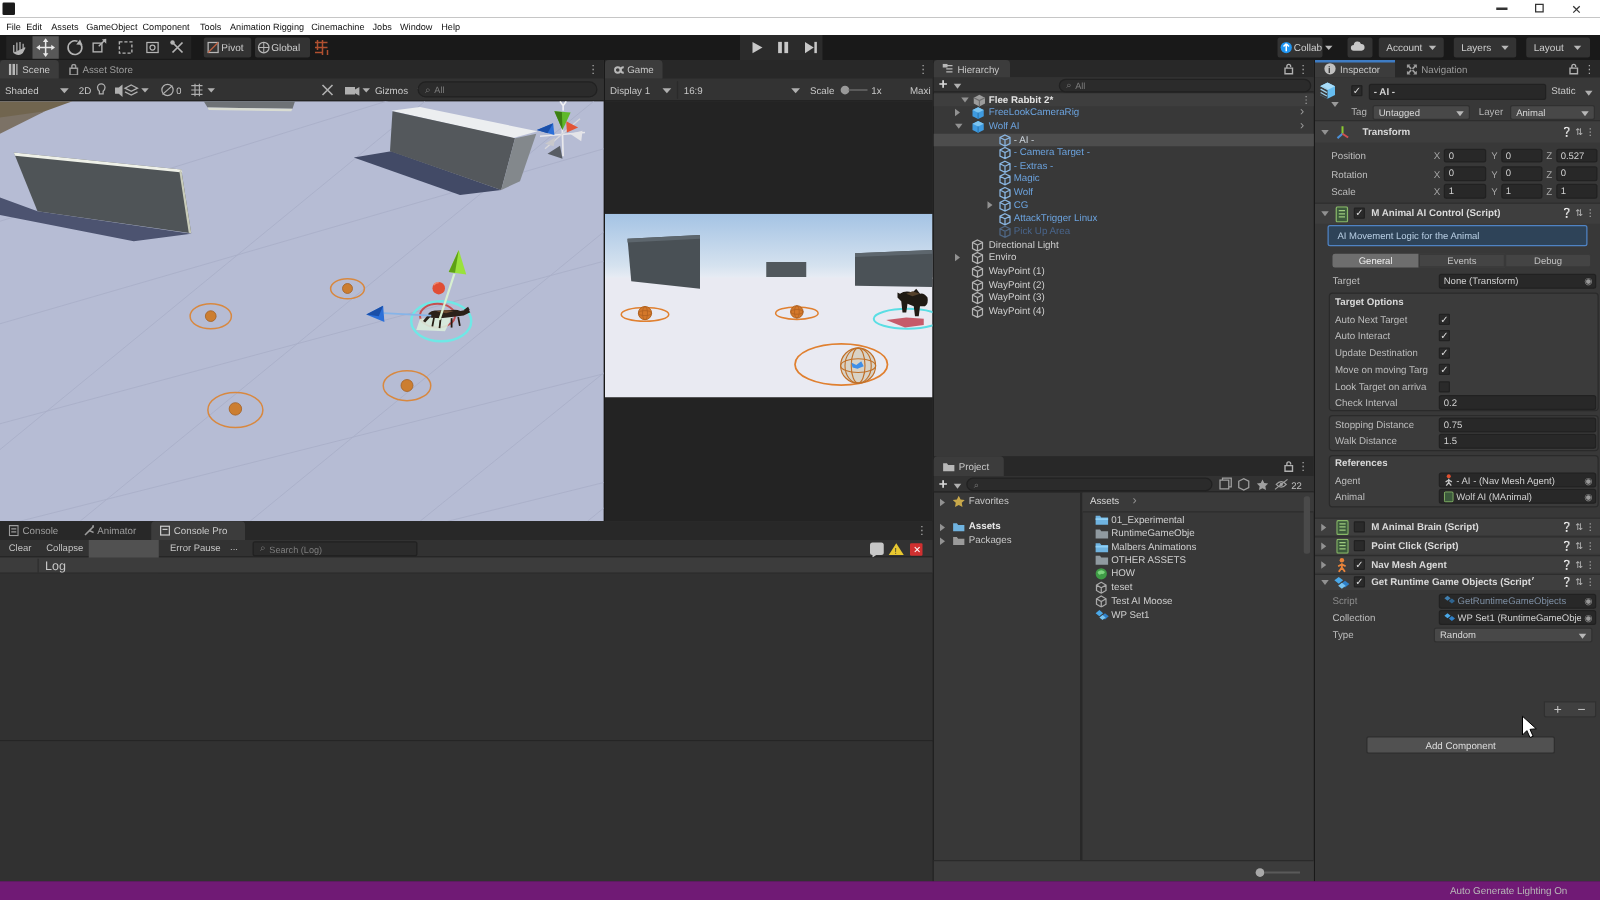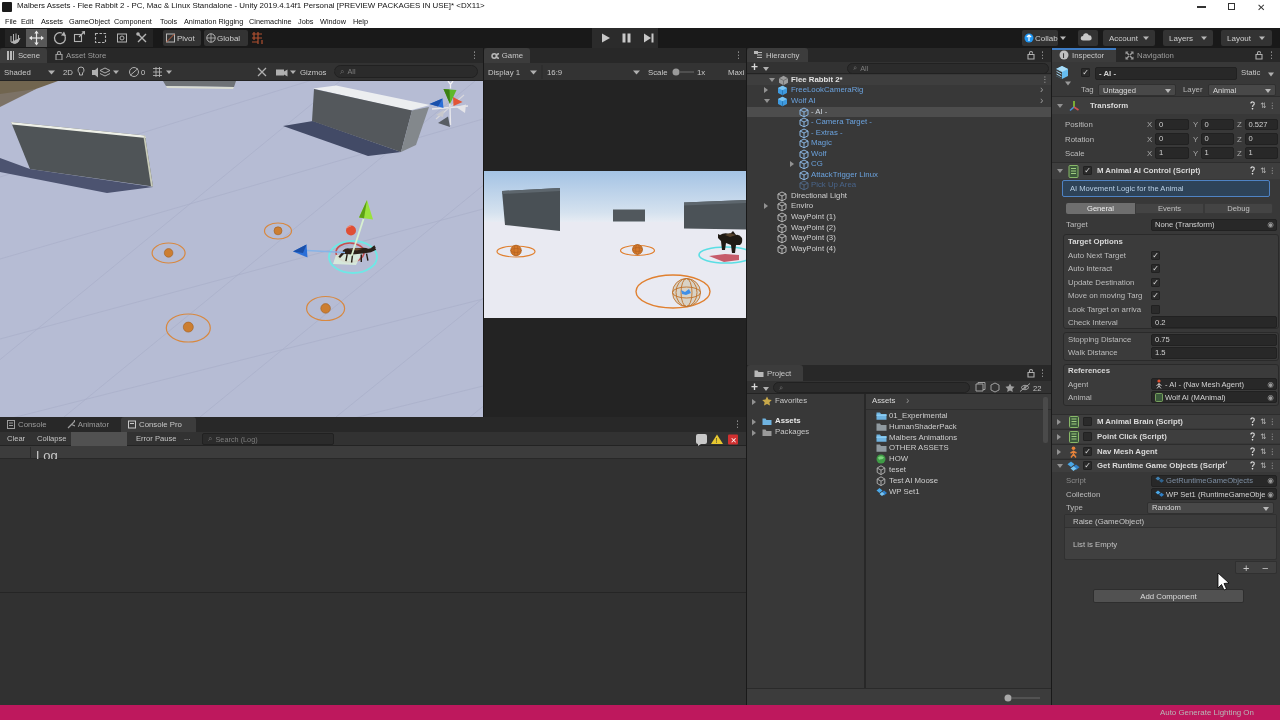--- a/index.html
+++ b/index.html
@@ -27,21 +27,20 @@
 .hicons { position:absolute; right:4px; color:#b8b8b8; font-size:7.5px; }
 .row-lbl { color:#bdbdbd; font-size:7.8px; position:absolute; white-space:nowrap; overflow:hidden; }
 .gbox { position:absolute; border:1px solid #2a2a2a; border-radius:3px; background:#3b3b3b; }
 </style>
 </head>
 <body>
 <div id="root">
 
   <div class="abs" style="left:0;top:0;width:1280px;height:14px;background:#ffffff;">
     <div class="abs" style="left:2px;top:2px;width:10px;height:10px;background:#1b1b1b;border-radius:1px;"></div>
-    <div class="abs" style="left:17px;top:1px;color:#111;font-size:7.9px;white-space:nowrap;">Malbers Assets - Flee Rabbit 2 - PC, Mac &amp; Linux Standalone - Unity 2019.4.14f1 Personal [PREVIEW PACKAGES IN USE]* &lt;DX11&gt;</div>
     <div class="abs" style="left:1197px;top:6px;width:9px;height:1.5px;background:#333;"></div>
     <div class="abs" style="left:1228px;top:3px;width:7px;height:7px;border:1.2px solid #333;"></div>
     <div class="abs" style="left:1257px;top:2px;color:#333;font-size:10px;">✕</div>
   </div>
 
   <div class="abs" style="left:0;top:14px;width:1280px;height:14px;background:#ffffff;color:#111;">
     <span class="abs" style="left:5px;top:3px;font-size:7.3px;">File</span>
     <span class="abs" style="left:21px;top:3px;font-size:7.3px;">Edit</span>
     <span class="abs" style="left:41px;top:3px;font-size:7.3px;">Assets</span>
     <span class="abs" style="left:69px;top:3px;font-size:7.3px;">GameObject</span>
@@ -384,21 +383,21 @@
       <svg width="50" height="14" style="position:absolute;right:2px;top:0;">
         <rect x="2" y="2" width="11" height="10" rx="2" fill="#c8c8c8"></rect>
           <path d="M4 12 l0 2 l3 -2 Z" fill="#c8c8c8"></path>
         <path d="M23 2.5 L29 12 L17 12 Z" fill="#e8c830"></path>
           <text x="21.5" y="11" font-size="7" fill="#333">!</text>
         <rect x="34" y="2.5" width="10" height="10" rx="1" fill="#d03030"></rect>
           <text x="36.5" y="10.5" font-size="7.5" fill="#fff">✕</text>
       </svg>
     </div>
     <div class="abs" style="left:0;top:29px;width:746px;height:13px;background:#3c3c3c;border-bottom:1px solid #282828;">
-      <span class="abs" style="left:36px;top:2px;color:#c8c8c8;font-size:13px;">Log</span>
+      <span class="abs" style="left:36px;top:2px;color:#c8c8c8;font-size:10px;">Log</span>
       <div class="abs" style="left:30px;top:1px;width:1px;height:11px;background:#2c2c2c;"></div>
     </div>
     <div class="abs" style="left:0;top:42px;width:746px;height:133px;background:#313131;"></div>
     <div class="abs" style="left:0;top:175px;width:746px;height:1px;background:#252525;"></div>
     <div class="abs" style="left:0;top:176px;width:746px;height:112px;background:#313131;"></div>
   </div>
 
   <div id="hierarchy-panel" class="panel" style="left:747px;top:48px;width:304px;height:317px;">
     <div class="tabbar" style="left:0;top:0;width:304px;height:14px;">
       <div class="tab" style="left:0;width:61px;height:14px;"><svg width="9" height="8" style="margin-right:3px;">
@@ -603,21 +602,21 @@
             <svg width="11" height="10" style="position:absolute;left:10px;top:0px;">
               <path d="M0.5 1.5 L4 1.5 L5 3 L10.5 3 L10.5 8.8 L0.5 8.8 Z" fill="#6fb3e0"></path>
               <path d="M0.5 4.2 L10.5 4.2" stroke="#8fd0f5" stroke-width="1.4"></path>
             </svg>
             <span class="abs" style="left:23px;top:0px;color:#cfcfcf;white-space:nowrap;">01_Experimental</span>
           </div>
         <div class="abs" style="left:0;top:27.8px;width:185px;height:10.8px;">
             <svg width="11" height="10" style="position:absolute;left:10px;top:0px;">
               <path d="M0.5 1.5 L4 1.5 L5 3 L10.5 3 L10.5 8.8 L0.5 8.8 Z" fill="#909aa0"></path>
             </svg>
-            <span class="abs" style="left:23px;top:0px;color:#cfcfcf;white-space:nowrap;">HumanShaderPack</span>
+            <span class="abs" style="left:23px;top:0px;color:#cfcfcf;white-space:nowrap;">RuntimeGameObje</span>
           </div>
         <div class="abs" style="left:0;top:38.6px;width:185px;height:10.8px;">
             <svg width="11" height="10" style="position:absolute;left:10px;top:0px;">
               <path d="M0.5 1.5 L4 1.5 L5 3 L10.5 3 L10.5 8.8 L0.5 8.8 Z" fill="#6fb3e0"></path>
               <path d="M0.5 4.2 L10.5 4.2" stroke="#8fd0f5" stroke-width="1.4"></path>
             </svg>
             <span class="abs" style="left:23px;top:0px;color:#cfcfcf;white-space:nowrap;">Malbers Animations</span>
           </div>
         <div class="abs" style="left:0;top:49.4px;width:185px;height:10.8px;">
             <svg width="11" height="10" style="position:absolute;left:10px;top:0px;">
@@ -858,32 +857,26 @@
     <div class="fld" style="left:99px;top:440px;width:126px;height:12px;">
         <svg width="10" height="9" style="margin-right:1px;">
           <path d="M3 0.5 L5.5 2.5 L3 4.5 L0.5 2.5 Z" fill="#4aa8e8"></path>
           <path d="M6.5 2.7 L9 4.7 L6.5 6.7 L4 4.7 Z" fill="#2f80c8"></path>
         </svg>
         <span style="white-space:nowrap;overflow:hidden;">WP Set1 (RuntimeGameObje</span>
         <span style="position:absolute;right:2px;top:0.5px;color:#9a9a9a;">◉</span>
       </div>
     <span class="row-lbl" style="left:14px;top:455px;">Type</span>
     <div class="ddown" style="left:95px;top:453.5px;width:127px;height:12px;">Random</div>
-    <div class="abs" style="left:12px;top:466px;width:213px;height:46px;background:#404040;border:1px solid #303030;border-radius:2px;">
-    <div class="abs" style="left:0;top:0;width:211px;height:13px;background:#3b3b3b;border-bottom:1px solid #303030;">
-          <span class="abs" style="left:8px;top:1.5px;color:#c8c8c8;font-size:7.8px;">Raise (GameObject)</span>
-        </div>
-    <span class="abs" style="left:8px;top:25px;color:#c0c0c0;font-size:7.8px;">List is Empty</span>
-    </div>
     <div class="abs" style="left:183px;top:513px;width:42px;height:13px;background:#404040;border:1px solid #303030;border-radius:0 0 2px 2px;">
         <span class="abs" style="left:7px;top:0px;color:#c8c8c8;font-size:11px;">+</span>
         <span class="abs" style="left:26px;top:0px;color:#c8c8c8;font-size:11px;">−</span>
       </div>
     <svg width="14" height="20" style="position:absolute;left:164px;top:524px;z-index:5;">
         <path d="M2 1 L2 16 L5.5 12.5 L8 18 L10.5 17 L8 11.5 L13 11 Z" fill="#ffffff" stroke="#000000" stroke-width="0.8"></path>
       </svg>
     <div class="abs" style="left:41px;top:541px;width:151px;height:14px;background:#515151;border:1px solid #2e2e2e;border-radius:2px;color:#dcdcdc;font-size:7.8px;text-align:center;line-height:13px;">Add Component</div>
   </div>
 
-  <div class="abs" style="left:0;top:705px;width:1280px;height:15px;background:#be185d;">
+  <div class="abs" style="left:0;top:705px;width:1280px;height:15px;background:#701a75;">
     <div class="abs" style="left:1160px;top:2.5px;color:#b8b8b8;font-size:7.9px;">Auto Generate Lighting On</div>
   </div>
 </div>
 
 </body></html>

